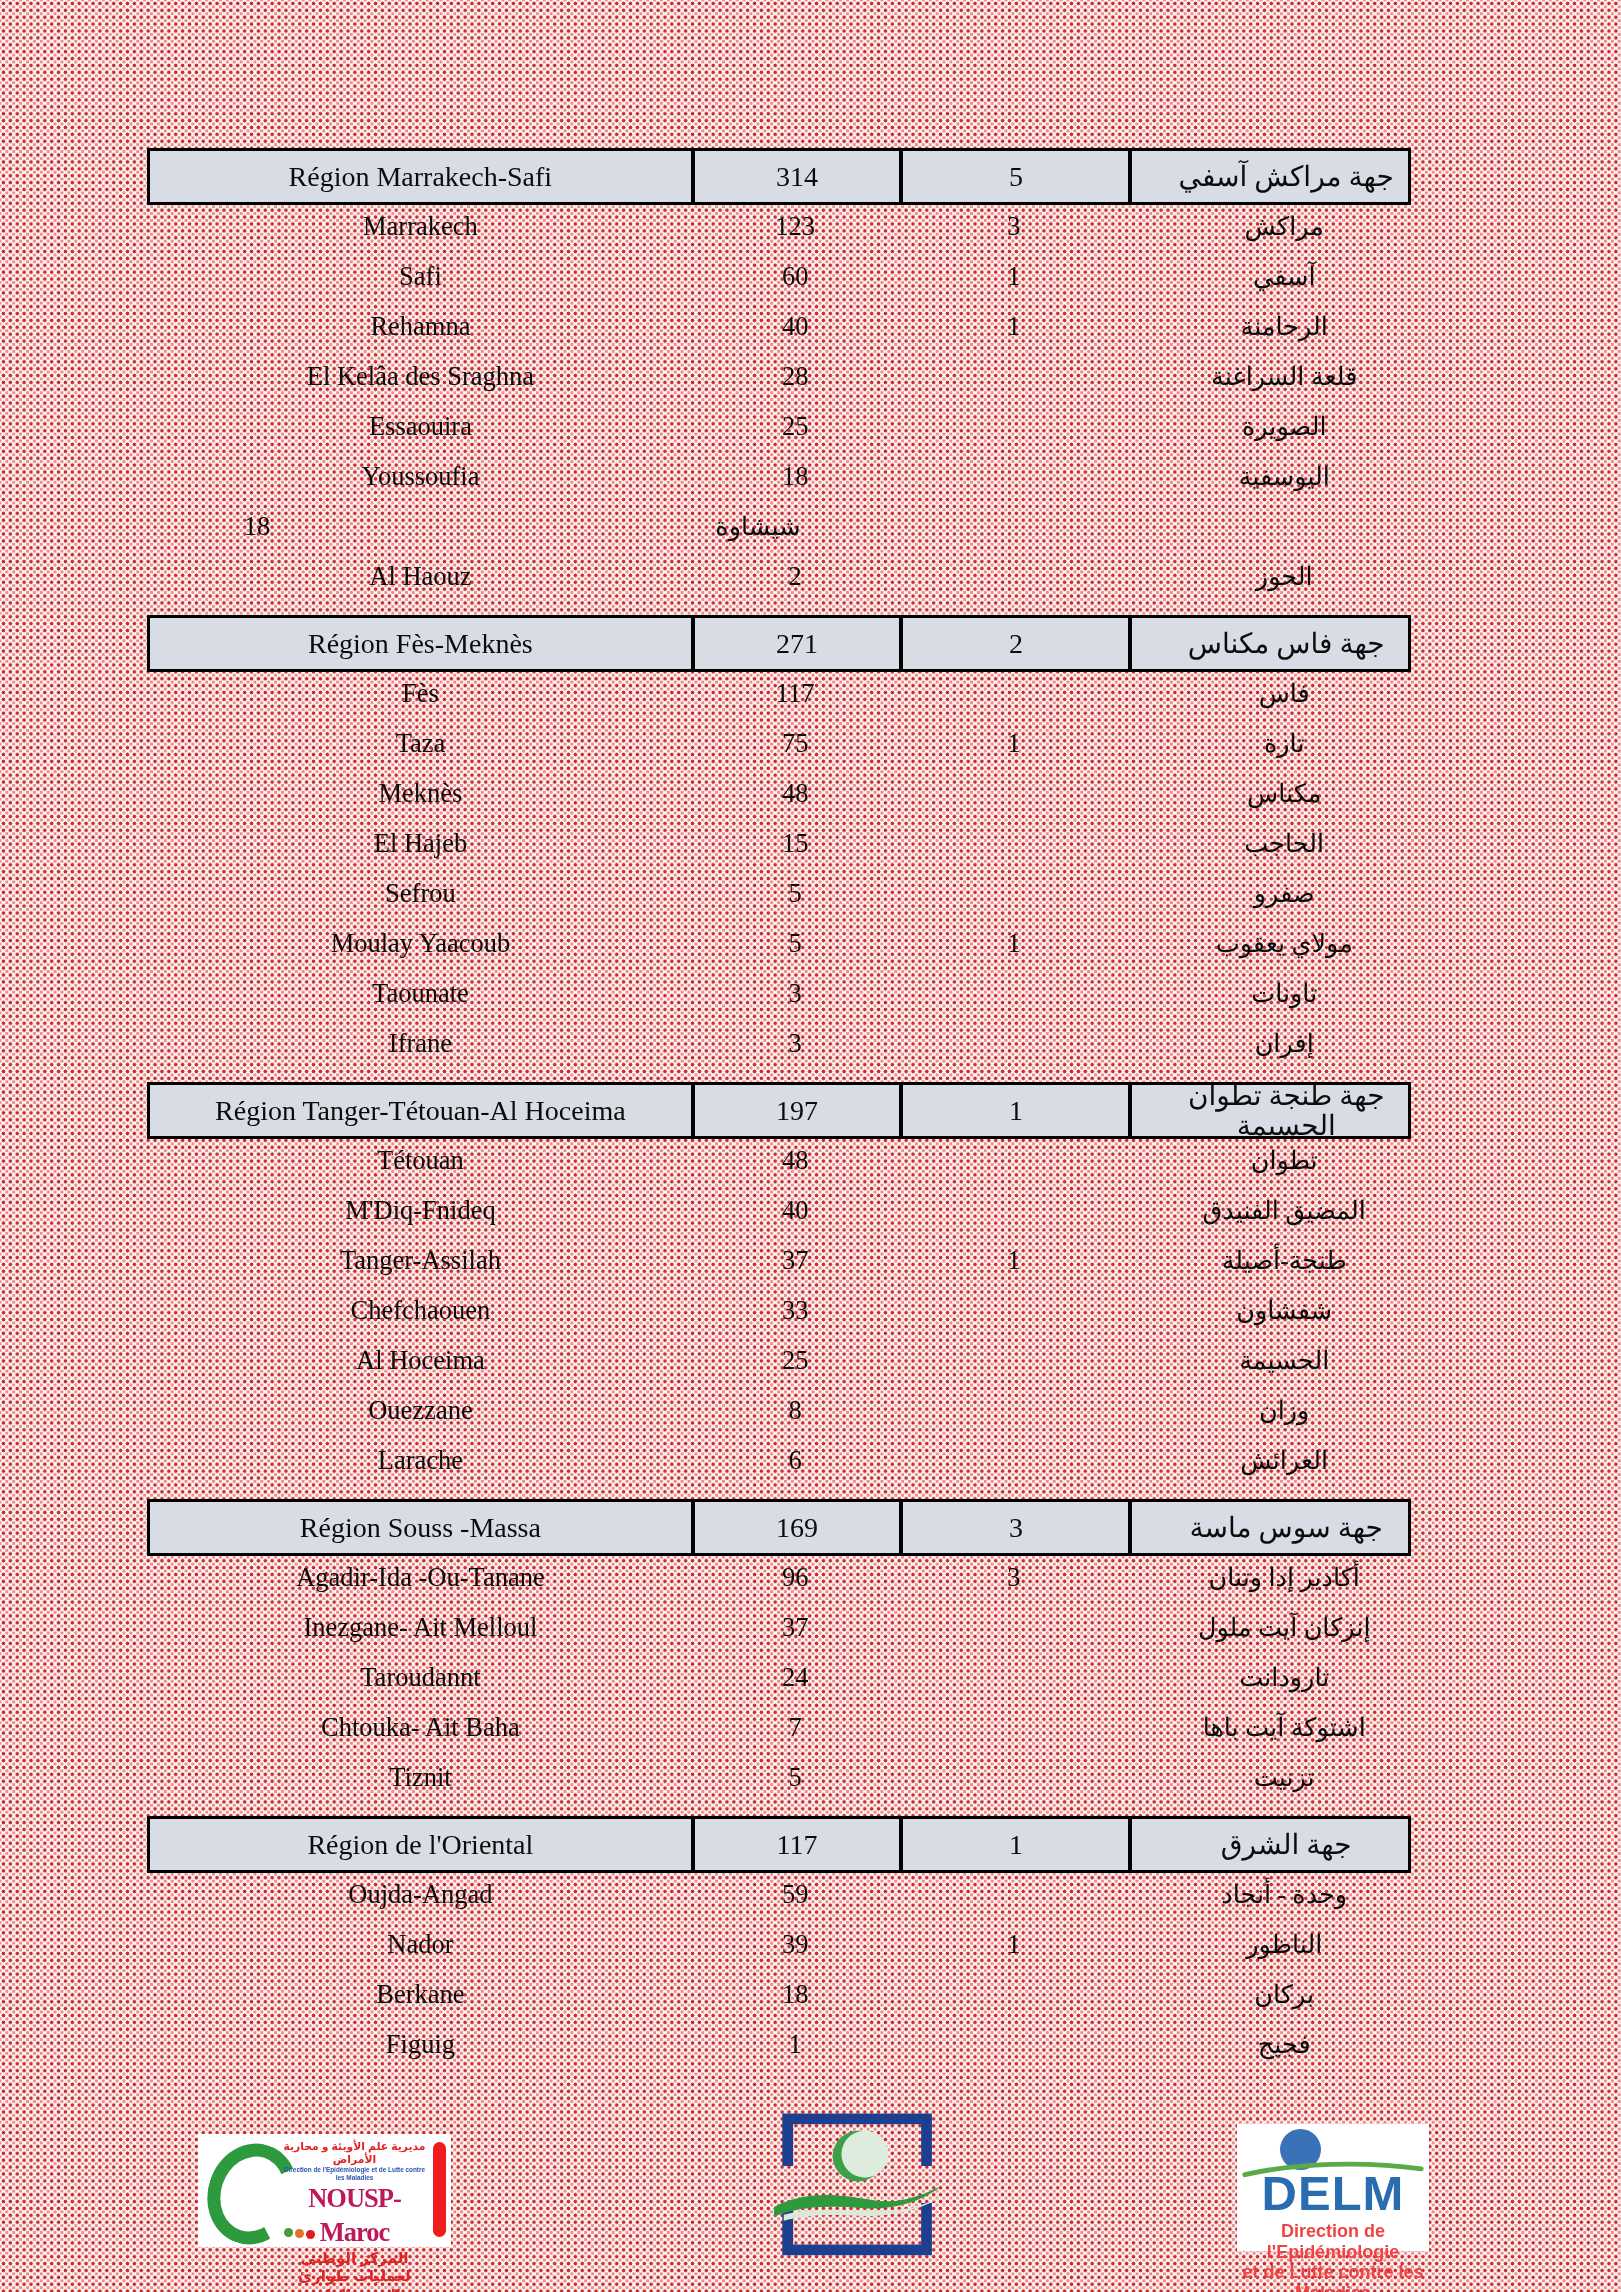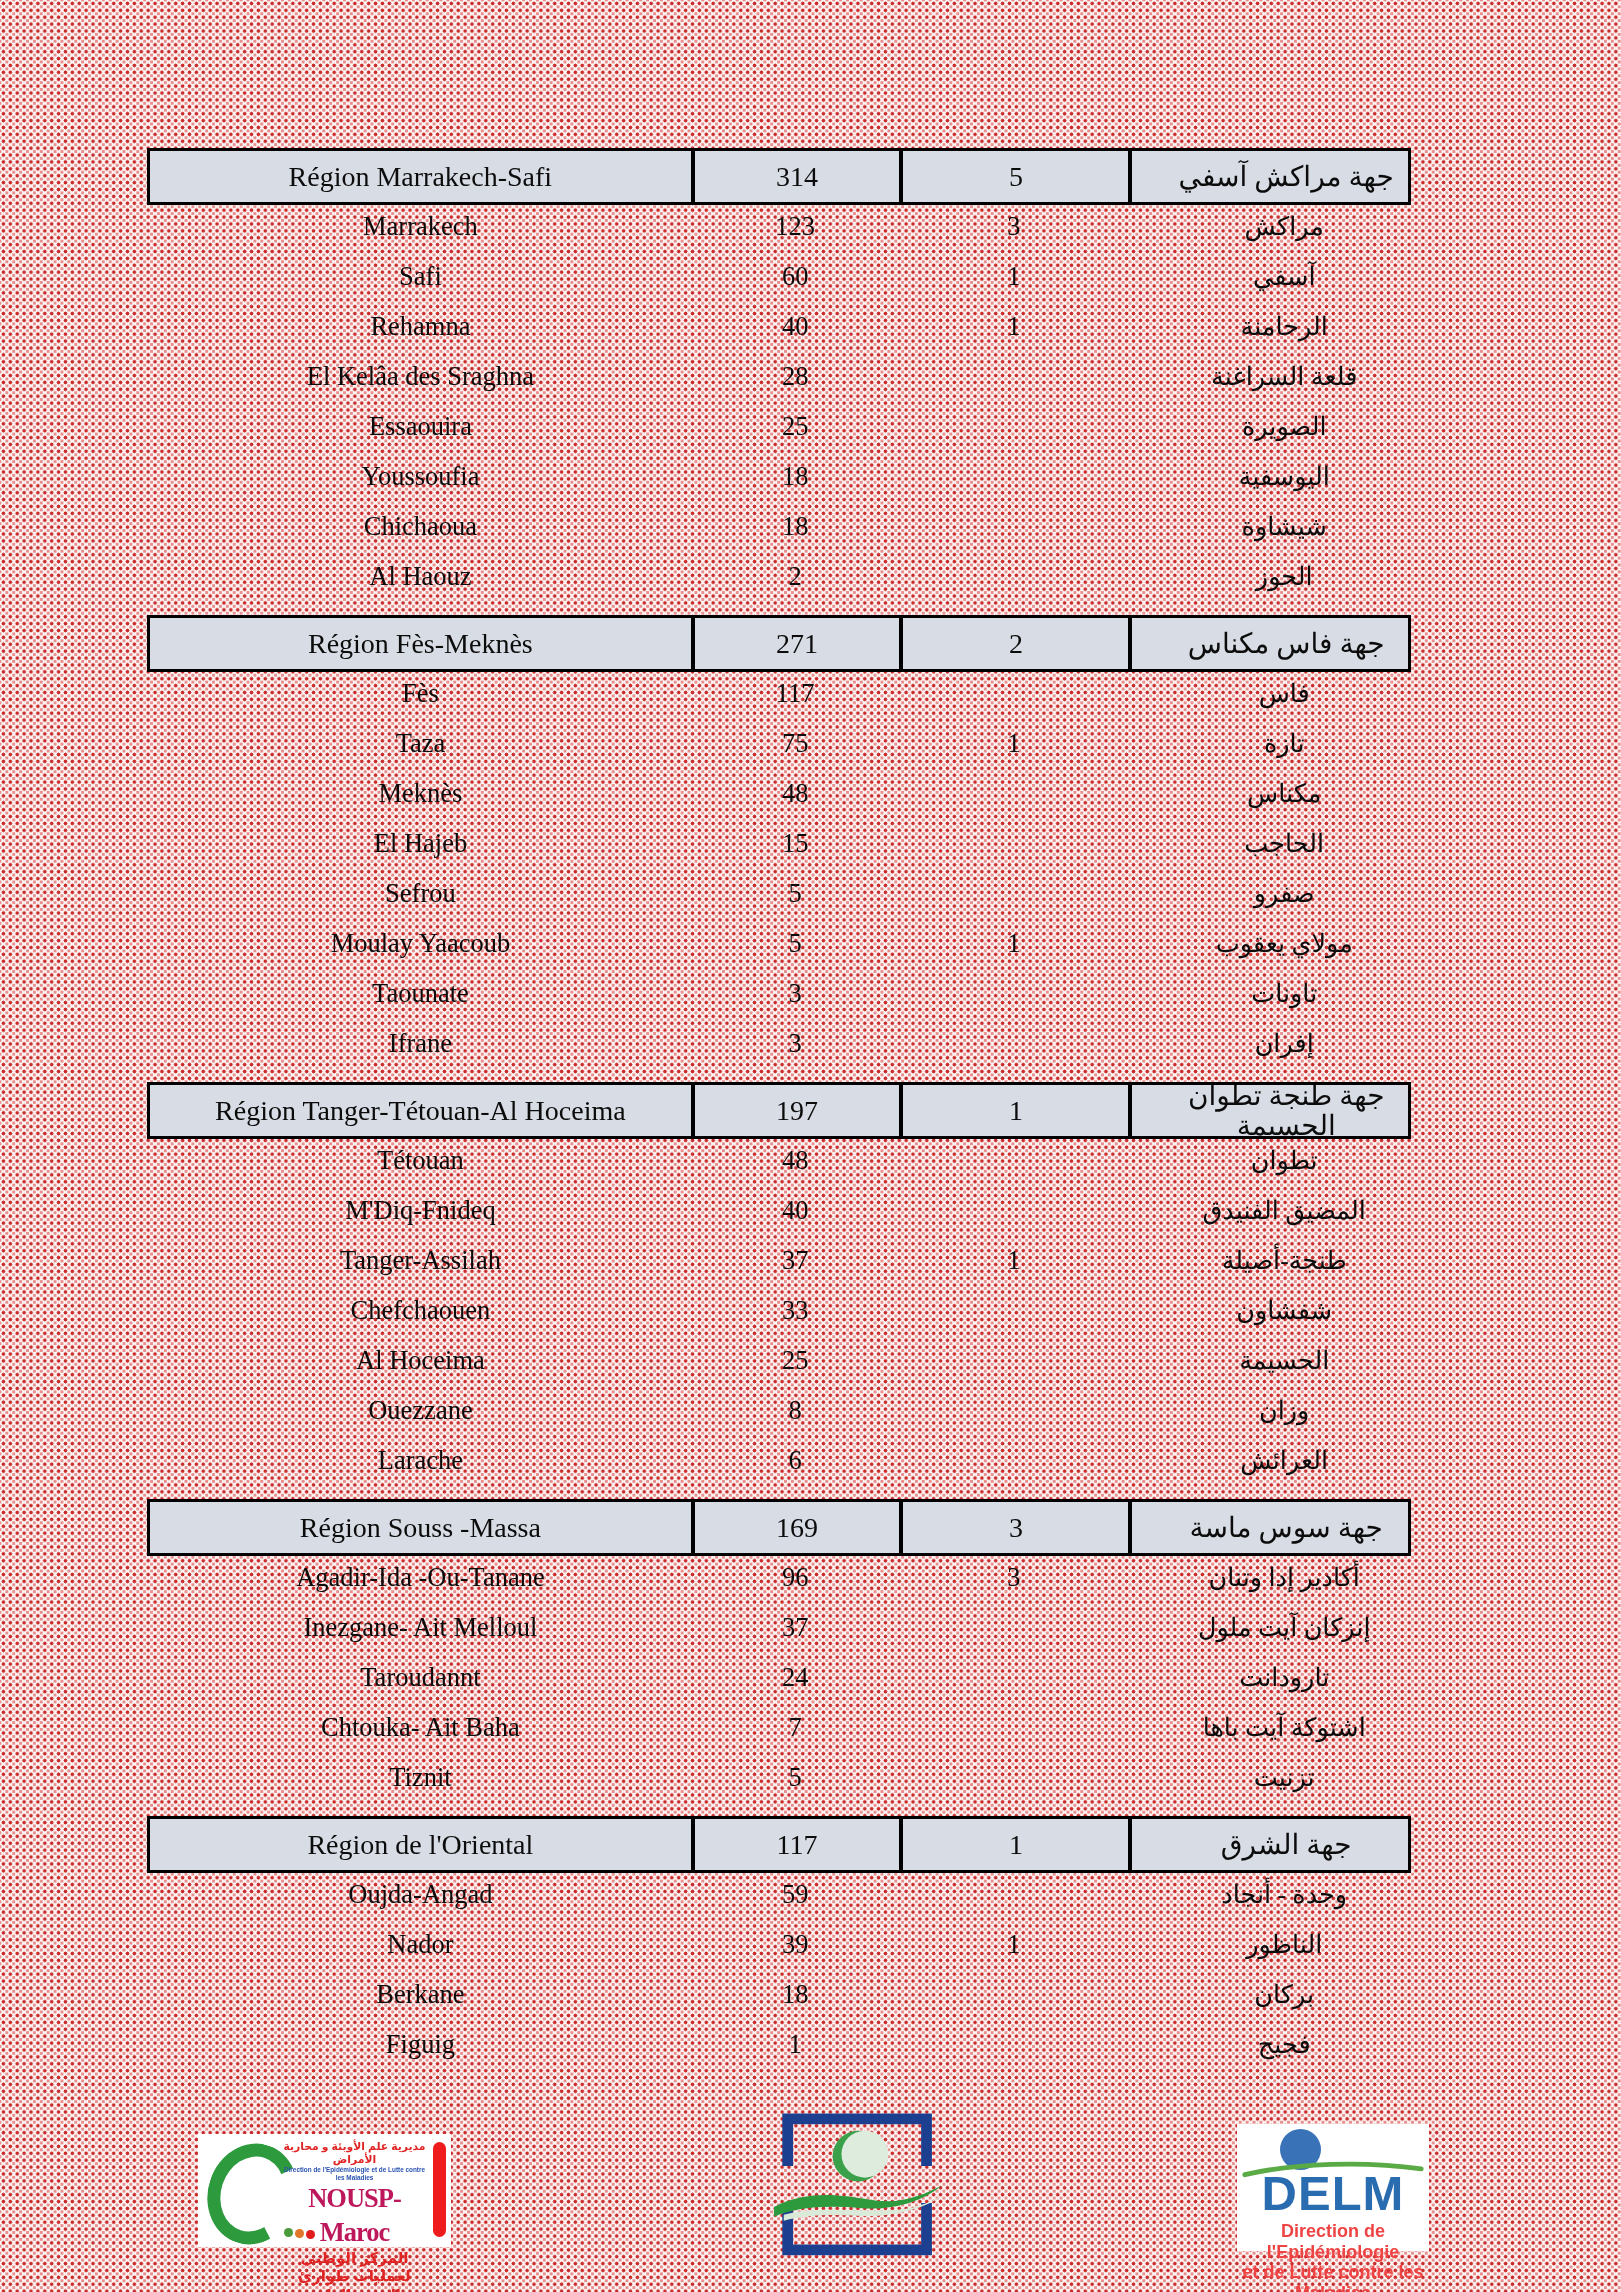--- a/index.html
+++ b/index.html
@@ -118,21 +118,20 @@
   </div>
 
   <div class="data-row">
     <div class="c c1">Youssoufia</div>
     <div class="c c2">18</div>
     <div class="c c3"></div>
     <div class="c c4 ar">اليوسفية</div>
   </div>
 
   <div class="data-row">
-    <div class="c c1">Chichaoua</div>
     <div class="c c2">18</div>
     <div class="c c3"></div>
     <div class="c c4 ar">شيشاوة</div>
   </div>
 
   <div class="data-row">
     <div class="c c1">Al  Haouz</div>
     <div class="c c2">2</div>
     <div class="c c3"></div>
     <div class="c c4 ar">الحوز</div>

